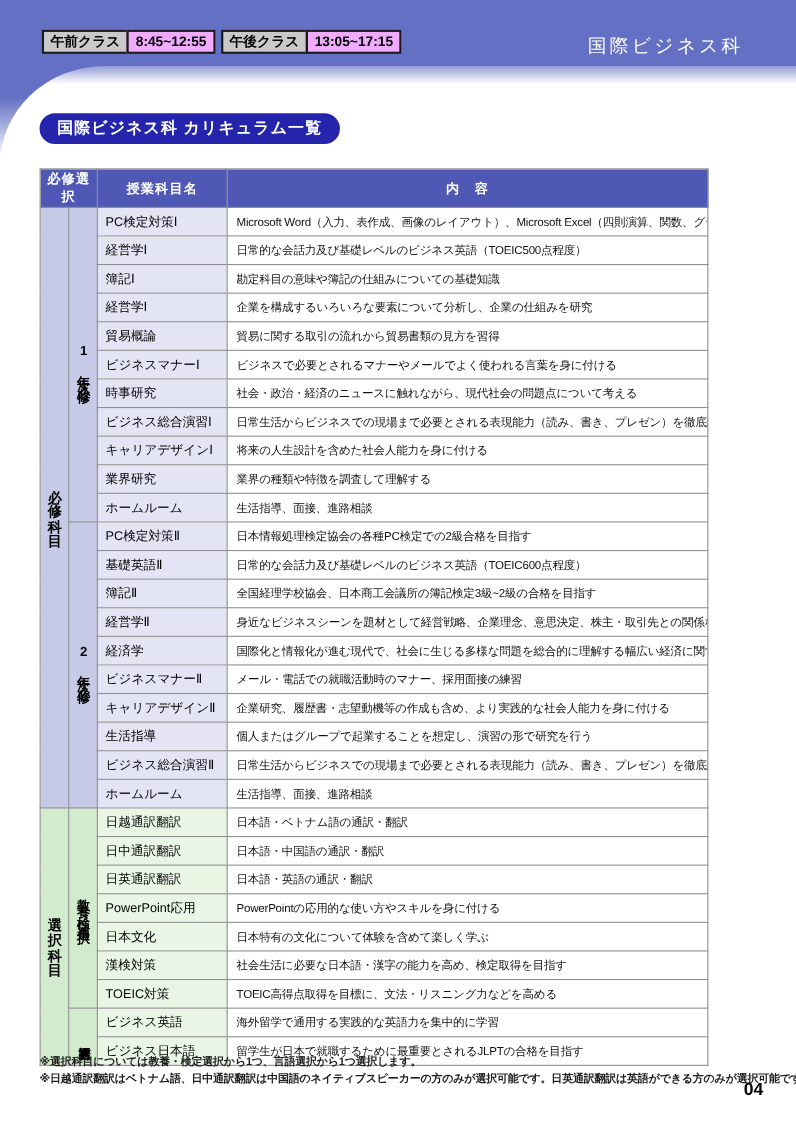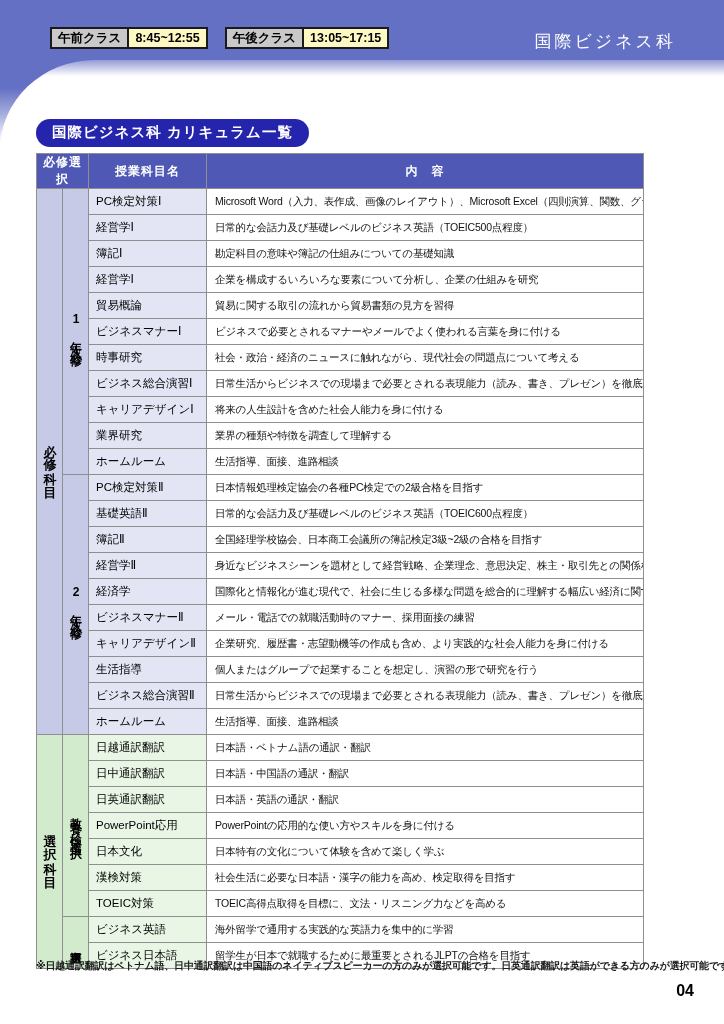--- a/index.html
+++ b/index.html
@@ -26,34 +26,34 @@
     border-top-left-radius: 95px 90px;
   }
 
   
   .class-times {
     position: absolute; top: 27px; left: 38px; z-index: 2;
     display: flex; align-items: stretch;
   }
   .class-times .cbox {
     border: 2px solid #1a1a1a; font-size: 12.5px; font-weight: bold;
-    padding: 2px 6px 1px 6px; line-height: 15px; white-space: nowrap; color: #000; margin-left: 12px;
+    padding: 2px 6px 1px 6px; line-height: 15px; white-space: nowrap; color: #000;
   }
   .class-times .label { background: #c9c9c9; }
-  .class-times .time  { background: #fef9c3; margin-left: -2px; }
+  .class-times .time  { background: #f0abfc; margin-left: -2px; }
   .class-times .gap   { width: 5px; }
 
   .dept-title {
     position: absolute; top: 30px; right: 48px; z-index: 2;
     color: #fff; font-size: 17px; font-weight: normal; letter-spacing: 3px;
   }
 
   
   .title-pill {
-    position: absolute; top: 119px; left: 36px; z-index: 2;
+    position: absolute; top: 103px; left: 36px; z-index: 2;
     background: var(--title-navy); color: #fff;
     font-size: 14.5px; font-weight: bold; letter-spacing: 1px;
     padding: 4px 16px 5px 16px; border-radius: 15px; white-space: nowrap;
   }
 
   
   table.curriculum {
     position: absolute; top: 153px; left: 36px; z-index: 2;
     width: 608px; border-collapse: collapse; table-layout: fixed;
     border: 1px solid #6e6e6e;
@@ -262,18 +262,19 @@
           <td class="content">海外留学で通用する実践的な英語力を集中的に学習</td>
         </tr>
         <tr class="theme-elective">
           <td class="subject">ビジネス日本語</td>
           <td class="content">留学生が日本で就職するために最重要とされるJLPTの合格を目指す</td>
         </tr>
       </tbody>
   </table>
 
   <div class="notes">
+    <div>※選択科目については教養・検定選択から1つ、言語選択から1つ選択します。</div>
     <div>※日越通訳翻訳はベトナム語、日中通訳翻訳は中国語のネイティブスピーカーの方のみが選択可能です。日英通訳翻訳は英語ができる方のみが選択可能です。</div>
   </div>
 
   <div class="page-number">04</div>
 
 </div>
 
 </body></html>

